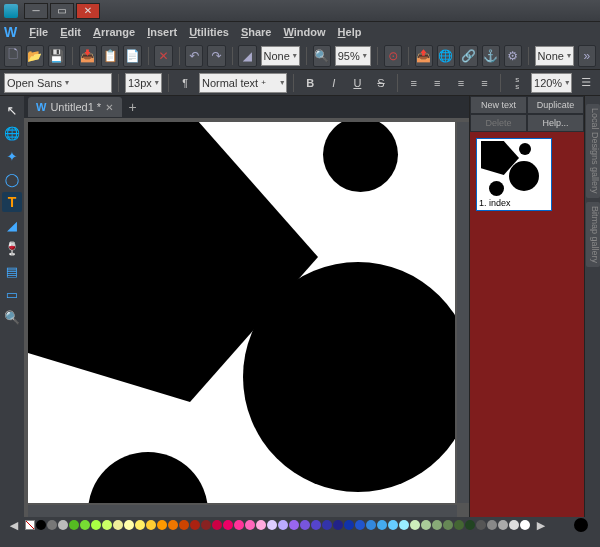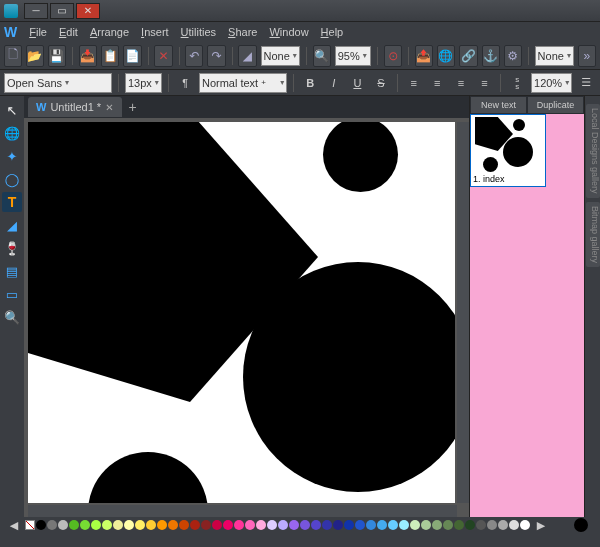--- a/index.html
+++ b/index.html
@@ -39,21 +39,21 @@
 .shape{position:absolute;background:#000}
 .polygon{clip-path:polygon(0% 0%,60% 0%,100% 50%,60% 100%,0% 80%)}
 .circle{border-radius:50%}
 .scroll-v{position:absolute;right:0;top:4px;bottom:14px;width:12px;background:#4a4d52}
 .scroll-h{position:absolute;left:4px;right:12px;bottom:0;height:12px;background:#4a4d52}
 .right-panel{width:115px;background:#3a3d42;border-left:1px solid #222;display:flex;flex-direction:column}
 .panel-head{height:18px;background:#4a4d52;display:flex;align-items:center;padding:0 4px;color:#ccc;font-size:10px;justify-content:space-between}
 .panel-row{display:flex;height:18px}
 .panel-btn{flex:1;background:#4a4d52;border:1px solid #2a2d32;display:flex;align-items:center;justify-content:center;font-size:9px;color:#ccc;cursor:pointer}
 .panel-btn.dis{color:#777}
-.thumb-area{flex:1;background:#f9a8d4;}
+.thumb-area{flex:1;background:#7f1d1d;padding:6px}
 .thumb{width:76px;background:#fff;border:1px solid #06c;position:relative;padding:2px}
 .thumb-canvas{width:100%;height:56px;background:#fff;position:relative;overflow:hidden}
 .thumb .lbl{font-size:9px;color:#000;margin-top:1px}
 .side-tabs{width:16px;background:#3a3d42;border-left:1px solid #222;display:flex;flex-direction:column;align-items:center;padding-top:8px;gap:4px}
 .side-tab{width:14px;padding:4px 0;writing-mode:vertical-rl;font-size:9px;color:#888;cursor:pointer;background:#4a4d52;border-radius:2px}
 .bottom-area{height:30px;display:flex;flex-direction:column}
 .palette{height:16px;display:flex;align-items:center;padding:0 4px;gap:1px;background:#3a3d42}
 .sw{width:10px;height:10px;cursor:pointer;border-radius:50%}
 .sw.sq{border-radius:0}
 .status{height:14px;display:flex;align-items:center;padding:0 6px;color:#ccc;font-size:10px;background:#3a3d42;border-top:1px solid #222}
@@ -65,21 +65,21 @@
   <div class="app-icon"></div>
   <div class="win-btns">
     <div class="win-btn">─</div>
     <div class="win-btn">▭</div>
     <div class="win-btn cls">✕</div>
   </div>
 </div>
 
 <div class="menubar">
   <div class="w-logo">W</div>
-  <div id="menu-items" style="display: flex;">
+  <div id="menu-items" style="display: flex; font-weight: bold;">
       <div class="mi"><u>F</u>ile</div>
       <div class="mi"><u>E</u>dit</div>
       <div class="mi"><u>A</u>rrange</div>
       <div class="mi"><u>I</u>nsert</div>
       <div class="mi"><u>U</u>tilities</div>
       <div class="mi"><u>S</u>hare</div>
       <div class="mi"><u>W</u>indow</div>
       <div class="mi"><u>H</u>elp</div>
     </div>
 </div>
@@ -203,20 +203,24 @@
       </div>
       <div class="scroll-v"></div>
       <div class="scroll-h"></div>
     </div>
   </div>
 
   <div class="right-panel">
     <div class="panel-row">
       <div class="panel-btn">New text</div>
       <div class="panel-btn">Duplicate</div>
+    </div>
+    <div class="panel-row">
+      <div class="panel-btn dis">Delete</div>
+      <div class="panel-btn">Help...</div>
     </div>
     <div class="thumb-area">
       <div class="thumb">
         <div class="thumb-canvas">
           <div style="position:absolute;left:2px;top:0;width:38px;height:34px;background:#000;clip-path:polygon(0% 0%,60% 0%,100% 50%,60% 100%,0% 80%)"></div>
           <div style="position:absolute;left:40px;top:2px;width:12px;height:12px;background:#000;border-radius:50%"></div>
           <div style="position:absolute;left:30px;top:20px;width:30px;height:30px;background:#000;border-radius:50%"></div>
           <div style="position:absolute;left:10px;top:40px;width:15px;height:15px;background:#000;border-radius:50%"></div>
         </div>
         <div class="lbl">1. index</div>

